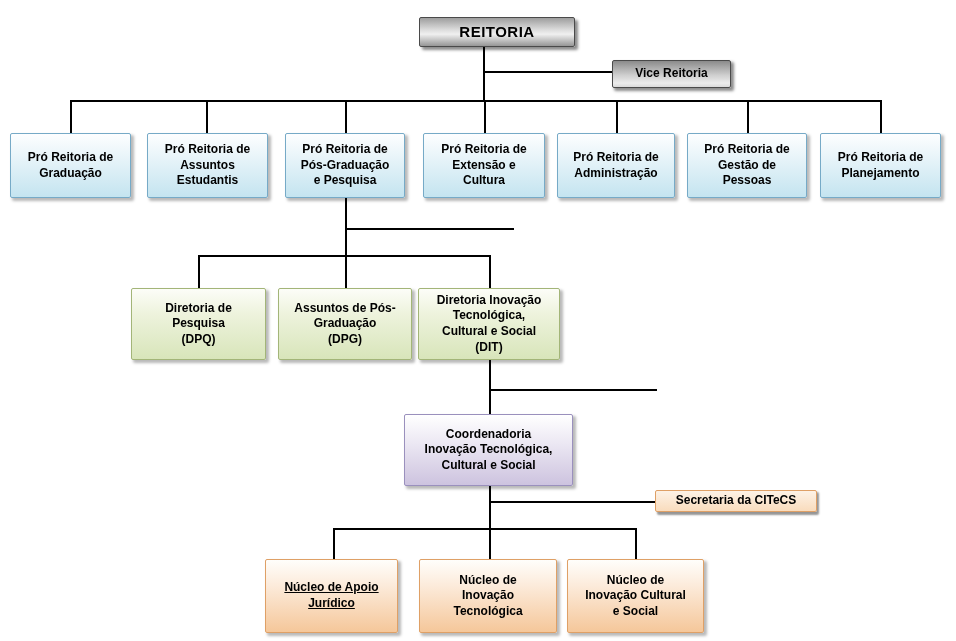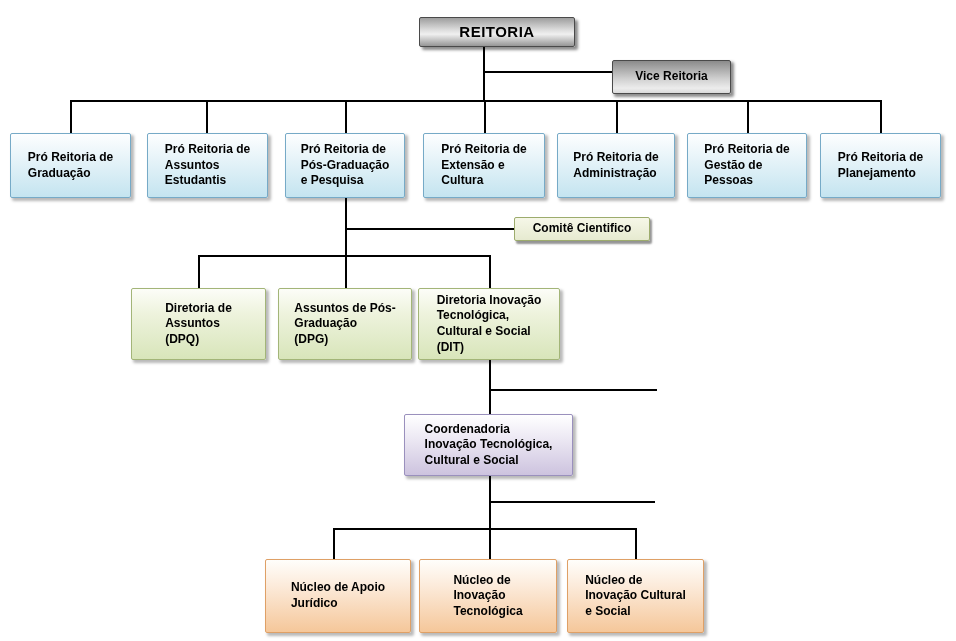--- a/index.html
+++ b/index.html
@@ -11,21 +11,21 @@
     font-family: "Liberation Sans", sans-serif;
     overflow: hidden;
   }
 
   
   .node {
     position: absolute;
     display: flex;
     align-items: center;
     justify-content: center;
-    text-align: left;
+    text-align: center;
     white-space: pre-line;
     font-weight: bold;
     color: #000;
     font-size: 12px;
     line-height: 1.3;
     border-radius: 2px;
     box-sizing: border-box;
     box-shadow: 2.5px 2.5px 3px rgba(0,0,0,0.28);
     padding: 2px 4px;
   }
@@ -75,41 +75,41 @@
     box-shadow: 2px 2.5px 2px rgba(0,0,0,0.42);
   }
 
   
   .hline, .vline { position: absolute; background: #000; }
   .hline { height: 1.5px; }
   .vline { width: 1.5px; }
 
   
   #root          { left: 419px; top: 17px;  width: 156px; height: 30px; }
-  #vice          { left: 612px; top: 60px;  width: 119px; height: 34px; }
+  #vice          { left: 612px; top: 60px;  width: 119px; height: 28px; }
 
   #pr0 { left: 10px;  top: 133px; width: 121px; height: 65px; }
   #pr1 { left: 147px; top: 133px; width: 121px; height: 65px; }
   #pr2 { left: 285px; top: 133px; width: 120px; height: 65px; }
   #pr3 { left: 423px; top: 133px; width: 122px; height: 65px; }
   #pr4 { left: 557px; top: 133px; width: 118px; height: 65px; }
   #pr5 { left: 687px; top: 133px; width: 120px; height: 65px; }
   #pr6 { left: 820px; top: 133px; width: 121px; height: 65px; }
 
   #comite        { left: 514px; top: 217px; width: 136px; height: 24px; }
 
   #dir0 { left: 131px; top: 288px; width: 135px; height: 72px; }
   #dir1 { left: 278px; top: 288px; width: 134px; height: 72px; }
   #dir2 { left: 418px; top: 288px; width: 142px; height: 72px; }
 
   #camara        { left: 657px; top: 378px; width: 158px; height: 22px; }
-  #coordenadoria { left: 404px; top: 414px; width: 169px; height: 62px; }
+  #coordenadoria { left: 404px; top: 414px; width: 169px; height: 72px; }
   #secretaria    { left: 655px; top: 490px; width: 162px; height: 22px; }
 
-  #nuc0 { left: 265px; top: 559px; width: 146px; height: 74px; }
+  #nuc0 { left: 265px; top: 559px; width: 133px; height: 74px; text-decoration: underline; }
   #nuc1 { left: 419px; top: 559px; width: 138px; height: 74px; }
   #nuc2 { left: 567px; top: 559px; width: 137px; height: 74px; }
 
   
   #l-root-down   { left: 483px; top: 47px;  height: 53px; }
   #l-vice-branch { left: 483px; top: 71px;  width: 129px; }
   #l-level2      { left: 70px;  top: 100px; width: 811px; }
   #l-d0 { left: 70px;  top: 100px; height: 33px; }
   #l-d1 { left: 206px; top: 100px; height: 33px; }
   #l-d2 { left: 345px; top: 100px; height: 33px; }
@@ -179,38 +179,38 @@
 Extensão e
 Cultura</div>
   <div class="node c-blue" id="pr4">Pró Reitoria de
 Administração</div>
   <div class="node c-blue" id="pr5">Pró Reitoria de
 Gestão de
 Pessoas</div>
   <div class="node c-blue" id="pr6">Pró Reitoria de
 Planejamento</div>
 
-  <div class="node tag-green" id="comite">Comitê Cientifico</div>
 
   <div class="node c-green" id="dir0">Diretoria de
-Assuntos
+Pesquisa
 (DPQ)</div>
   <div class="node c-green" id="dir1">Assuntos de Pós-
 Graduação
 (DPG)</div>
   <div class="node c-green" id="dir2">Diretoria Inovação
 Tecnológica,
 Cultural e Social
 (DIT)</div>
 
 
   <div class="node c-purple" id="coordenadoria">Coordenadoria
 Inovação Tecnológica,
 Cultural e Social</div>
 
+  <div class="node tag-orange" id="secretaria">Secretaria da CITeCS</div>
 
   <div class="node c-orange" id="nuc0">Núcleo de Apoio
 Jurídico</div>
   <div class="node c-orange" id="nuc1">Núcleo de
 Inovação
 Tecnológica</div>
   <div class="node c-orange" id="nuc2">Núcleo de
 Inovação Cultural
 e Social</div>
 

